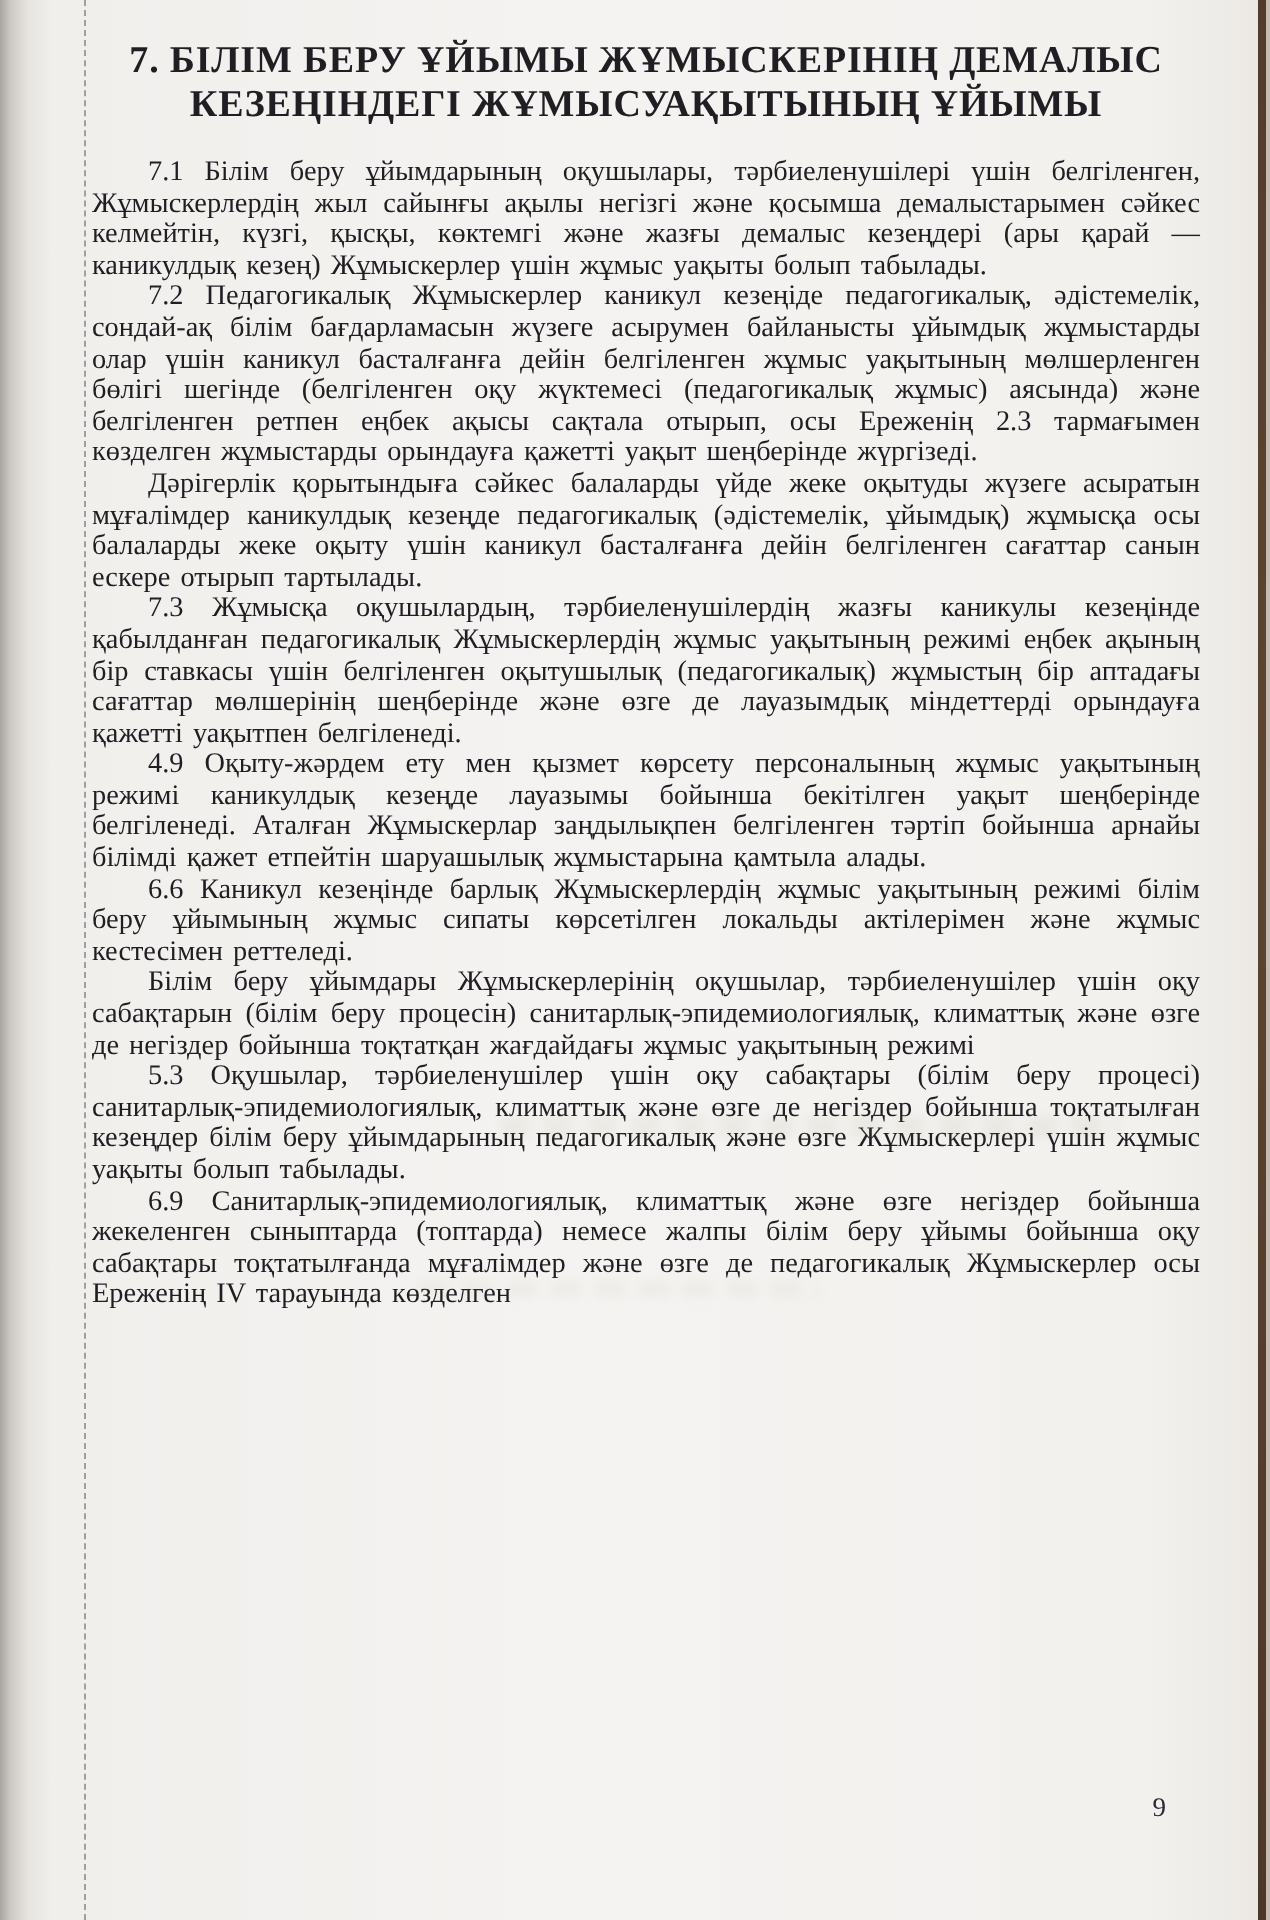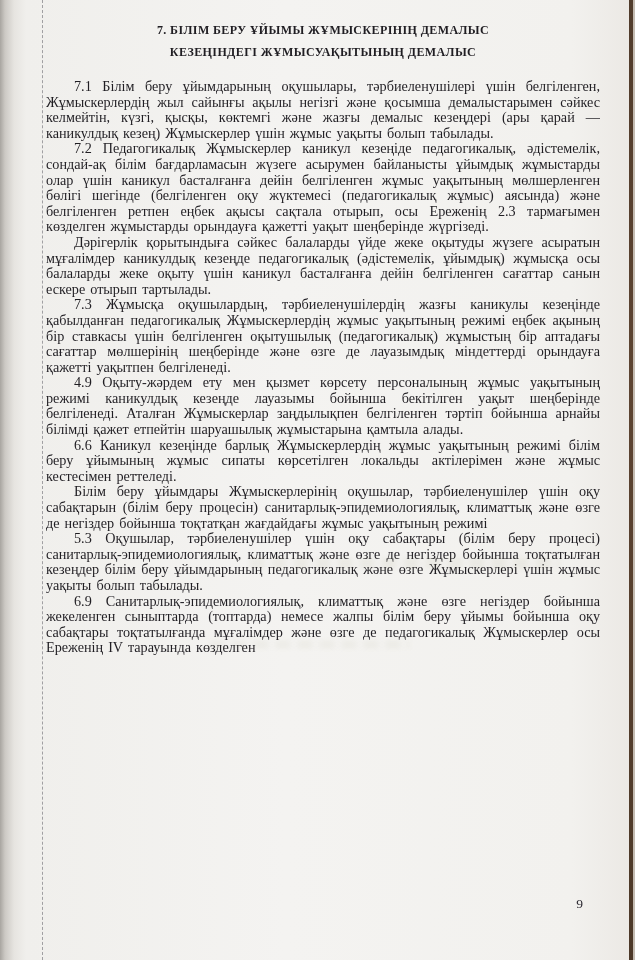--- a/index.html
+++ b/index.html
@@ -45,21 +45,21 @@
   }
   .content {
     position: absolute;
     top: 20px;
     left: 46px;
     right: 35px;
   }
   h1.title {
     margin: 0 0 16px 0;
     text-align: center;
-    font-size: 12px;
+    font-size: 19px;
     line-height: 21.5px;
     font-weight: bold;
     letter-spacing: 0.4px;
   }
   h1.title span { display: block; }
   p.body-par {
     margin: 0;
     font-size: 14.2px;
     line-height: 15.6px;
     text-align: justify;
@@ -90,21 +90,21 @@
 </head>
 <body>
 
 <div class="scan">
 
   <div class="fold-line"></div>
 
   <div class="content">
     <h1 class="title">
       <span>7. БІЛІМ БЕРУ ҰЙЫМЫ ЖҰМЫСКЕРІНІҢ ДЕМАЛЫС</span>
-      <span>КЕЗЕҢІНДЕГІ ЖҰМЫСУАҚЫТЫНЫҢ ДЕМАЛЫС</span>
+      <span>КЕЗЕҢІНДЕГІ ЖҰМЫСУАҚЫТЫНЫҢ ҰЙЫМЫ</span>
     </h1>
 
     <p class="body-par">7.1 Білім беру ұйымдарының оқушылары, тәрбиеленушілері үшін белгіленген, Жұмыскерлердің жыл сайынғы ақылы негізгі және қосымша демалыстарымен сәйкес келмейтін, күзгі, қысқы, көктемгі және жазғы демалыс кезеңдері (ары қарай — каникулдық кезең) Жұмыскерлер үшін жұмыс уақыты болып табылады.</p>
     <p class="body-par">7.2 Педагогикалық Жұмыскерлер каникул кезеңіде педагогикалық, әдістемелік, сондай-ақ білім бағдарламасын жүзеге асырумен байланысты ұйымдық жұмыстарды олар үшін каникул басталғанға дейін белгіленген жұмыс уақытының мөлшерленген бөлігі шегінде (белгіленген оқу жүктемесі (педагогикалық жұмыс) аясында)  және белгіленген  ретпен еңбек ақысы сақтала отырып, осы Ереженің 2.3 тармағымен көзделген жұмыстарды орындауға қажетті уақыт шеңберінде жүргізеді.</p>
     <p class="body-par">Дәрігерлік қорытындыға сәйкес балаларды үйде  жеке оқытуды жүзеге асыратын  мұғалімдер  каникулдық  кезеңде  педагогикалық  (әдістемелік, ұйымдық) жұмысқа осы балаларды жеке оқыту үшін каникул басталғанға дейін белгіленген сағаттар санын ескере отырып тартылады.</p>
     <p class="body-par">7.3 Жұмысқа оқушылардың, тәрбиеленушілердің жазғы каникулы кезеңінде қабылданған педагогикалық Жұмыскерлердің жұмыс уақытының режимі еңбек ақының бір ставкасы үшін белгіленген оқытушылық (педагогикалық) жұмыстың бір аптадағы сағаттар мөлшерінің шеңберінде және өзге де лауазымдық міндеттерді орындауға қажетті уақытпен белгіленеді.</p>
     <p class="body-par">4.9 Оқыту-жәрдем ету мен қызмет көрсету персоналының жұмыс уақытының режимі каникулдық кезеңде лауазымы бойынша бекітілген уақыт шеңберінде белгіленеді. Аталған Жұмыскерлар заңдылықпен белгіленген тәртіп бойынша арнайы білімді қажет етпейтін шаруашылық жұмыстарына қамтыла алады.</p>
     <p class="body-par">6.6 Каникул кезеңінде барлық Жұмыскерлердің жұмыс уақытының режимі білім беру ұйымының жұмыс сипаты көрсетілген локальды актілерімен және жұмыс  кестесімен реттеледі.</p>
     <p class="body-par">Білім беру ұйымдары Жұмыскерлерінің оқушылар, тәрбиеленушілер үшін оқу сабақтарын (білім беру процесін) санитарлық-эпидемиологиялық, климаттық және өзге де негіздер бойынша тоқтатқан жағдайдағы жұмыс уақытының режимі</p>
     <p class="body-par">5.3 Оқушылар, тәрбиеленушілер үшін оқу сабақтары (білім беру процесі) санитарлық-эпидемиологиялық, климаттық және өзге де негіздер бойынша тоқтатылған кезеңдер білім беру ұйымдарының педагогикалық  және өзге Жұмыскерлері  үшін жұмыс уақыты болып табылады.</p>

